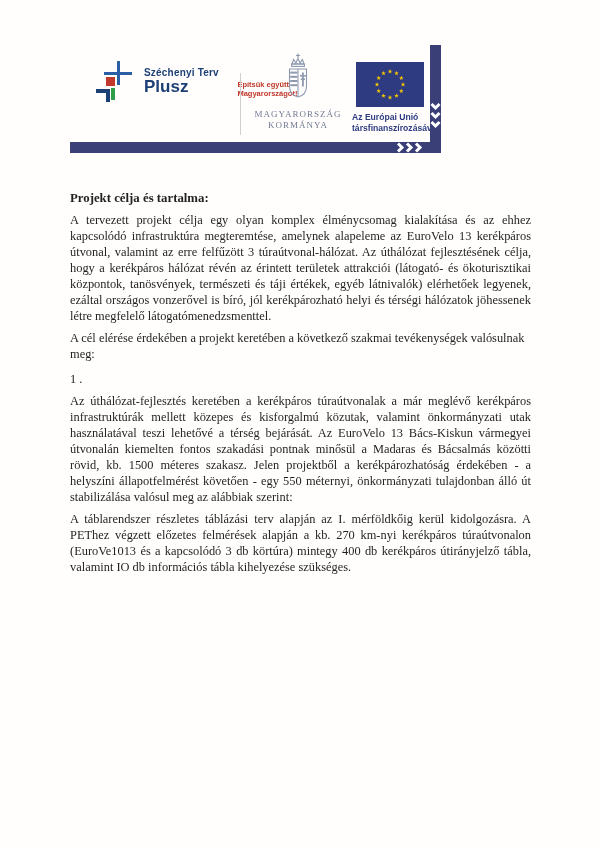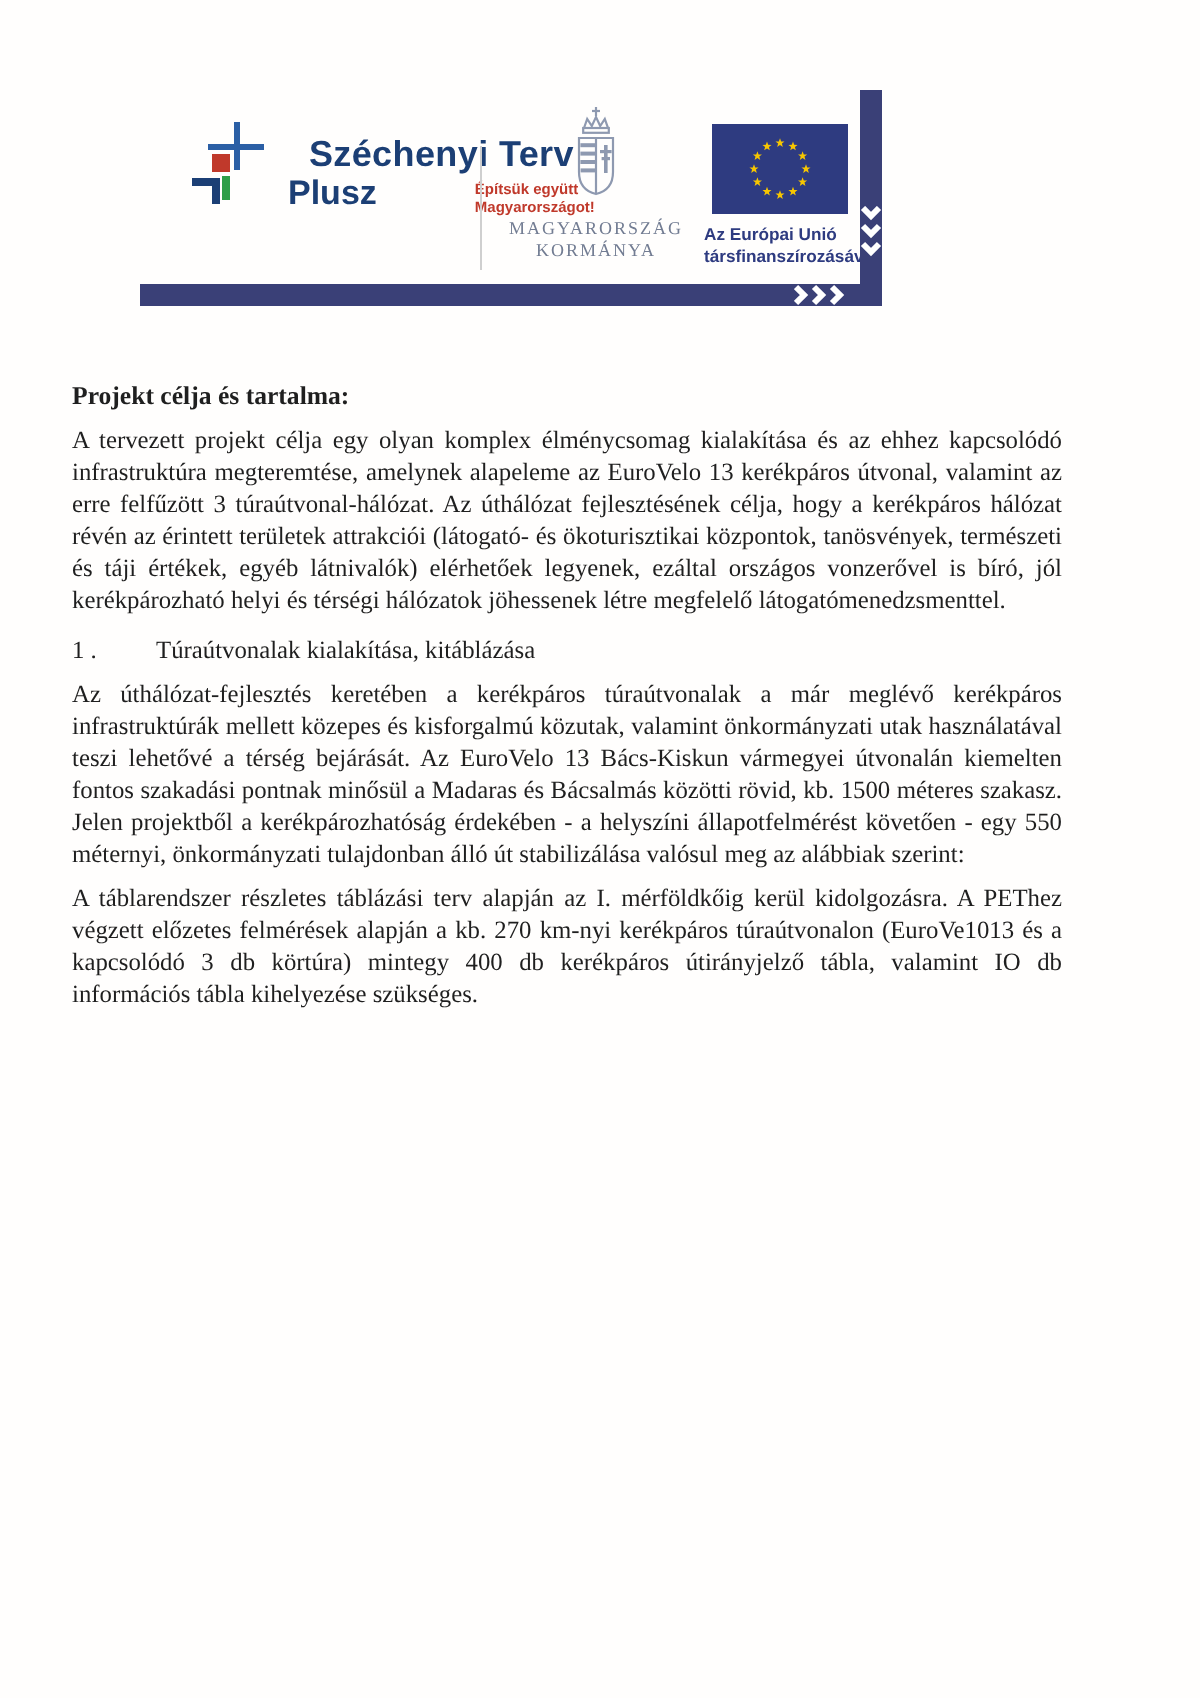--- a/index.html
+++ b/index.html
@@ -31,37 +31,37 @@
 
   .szechenyi{position:absolute;left:24px;top:14px;display:flex;align-items:flex-start;}
   .cross-icon{position:relative;width:44px;height:52px;margin-right:6px;}
   .ci-v{position:absolute;left:23px;top:2px;width:3px;height:24px;background:#2b5fa5;}
   .ci-h{position:absolute;left:10px;top:13px;width:28px;height:3px;background:#2b5fa5;}
   .ci-red{position:absolute;left:12px;top:18px;width:9px;height:9px;background:var(--brand-red);}
   .ci-green{position:absolute;left:17px;top:29px;width:4px;height:12px;background:var(--brand-green);}
   .ci-nh{position:absolute;left:2px;top:30px;width:14px;height:4px;background:var(--brand-blue);}
   .ci-nv{position:absolute;left:12px;top:30px;width:4px;height:13px;background:var(--brand-blue);}
   .sz-text{font-family:"Liberation Sans", sans-serif;padding-top:8px;}
-  .sz-title{font-size:18px;font-weight:bold;color:var(--brand-blue);letter-spacing:.2px;text-align:center;}
+  .sz-title{font-size:10px;font-weight:bold;color:var(--brand-blue);letter-spacing:.2px;}
   .sz-row{display:flex;align-items:flex-start;margin-top:1px;gap:42px;}
   .sz-plusz{font-size:17px;font-weight:bold;color:var(--brand-blue);line-height:15px;}
   .sz-tagline{margin-left:7px;font-size:7.5px;font-weight:bold;color:var(--brand-red);line-height:9px;padding-top:1px;}
 
   .divider{position:absolute;left:170px;top:28px;width:1px;height:62px;background:#cfcfcf;}
 
   .gov{position:absolute;left:182px;top:8px;width:92px;text-align:center;}
   .gov svg{display:block;margin:0 auto;}
   .gov-caption{margin-top:4px;font-size:9px;line-height:11px;color:#727c92;letter-spacing:1px;text-transform:uppercase;}
 
   .eu{position:absolute;left:282px;top:17px;width:76px;text-align:left;}
   .eu svg{display:block;margin:0 auto;}
   .eu-caption{margin-top:5px;font-family:"Liberation Sans", sans-serif;font-size:8.6px;line-height:10.5px;font-weight:bold;color:var(--eu-navy);}
 
   
-  .content{padding:184px 69px 0 36px;font-size:12.4px;line-height:16px;}
+  .content{padding:184px 69px 0 70px;font-size:12.4px;line-height:16px;}
   .content p{margin-top:6px;}
   .heading{font-weight:bold;font-size:12.8px;margin-top:0;}
   .just{text-align:justify;}
   .numbered{display:flex;margin-top:9px;}
   .numbered .num{width:42px;flex:0 0 42px;}
   ul.bullets{margin:5px 0 0 0;padding-left:42px;}
   ul.bullets li{margin-bottom:11px;}
   .gap{margin-top:10px !important;}
 </style>
 </head>
@@ -163,21 +163,21 @@
           <polyline points="10,1.5 14,5.5 10,9.5"></polyline>
           <polyline points="19,1.5 23,5.5 19,9.5"></polyline>
         </g>
       </svg>
     </div>
   </div>
 
   <div class="content">
     <p class="heading">Projekt célja és tartalma:</p>
     <p class="just">A tervezett projekt célja egy olyan komplex élménycsomag kialakítása és az ehhez kapcsolódó infrastruktúra megteremtése, amelynek alapeleme az EuroVelo 13 kerékpáros útvonal, valamint az erre felfűzött 3 túraútvonal-hálózat. Az úthálózat fejlesztésének célja, hogy a kerékpáros hálózat révén az érintett területek attrakciói (látogató- és ökoturisztikai központok, tanösvények, természeti és táji értékek, egyéb látnivalók) elérhetőek legyenek, ezáltal országos vonzerővel is bíró, jól kerékpározható helyi és térségi hálózatok jöhessenek létre megfelelő látogatómenedzsmenttel.</p>
+    <p>A cél elérése érdekében a projekt keretében a következő szakmai tevékenységek valósulnak meg:</p>
     <div class="numbered">
       <span class="num">1 .</span>
-      <span>Túraútvonalak kialakítása, kitáblázása</span>
     </div>
     <p class="just">Az úthálózat-fejlesztés keretében a kerékpáros túraútvonalak a már meglévő kerékpáros infrastruktúrák mellett közepes és kisforgalmú közutak, valamint önkormányzati utak használatával teszi lehetővé a térség bejárását. Az EuroVelo 13 Bács-Kiskun vármegyei útvonalán kiemelten fontos szakadási pontnak minősül a Madaras és Bácsalmás közötti rövid, kb. 1500 méteres szakasz. Jelen projektből a kerékpározhatóság érdekében - a helyszíni állapotfelmérést követően - egy 550 méternyi, önkormányzati tulajdonban álló út stabilizálása valósul meg az alábbiak szerint:</p>
     <p class="just">A táblarendszer részletes táblázási terv alapján az I. mérföldkőig kerül kidolgozásra. A PEThez végzett előzetes felmérések alapján a kb. 270 km-nyi kerékpáros túraútvonalon (EuroVe1013 és a kapcsolódó 3 db körtúra) mintegy 400 db kerékpáros útirányjelző tábla, valamint IO db információs tábla kihelyezése szükséges.</p>
   </div>
 
 </div>
 
 </body></html>

